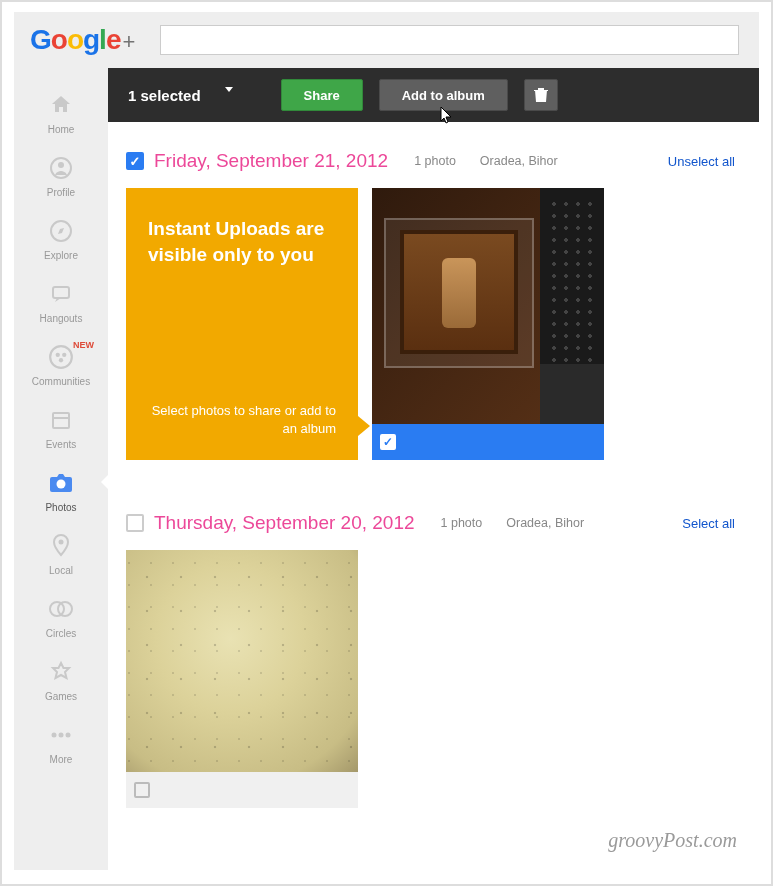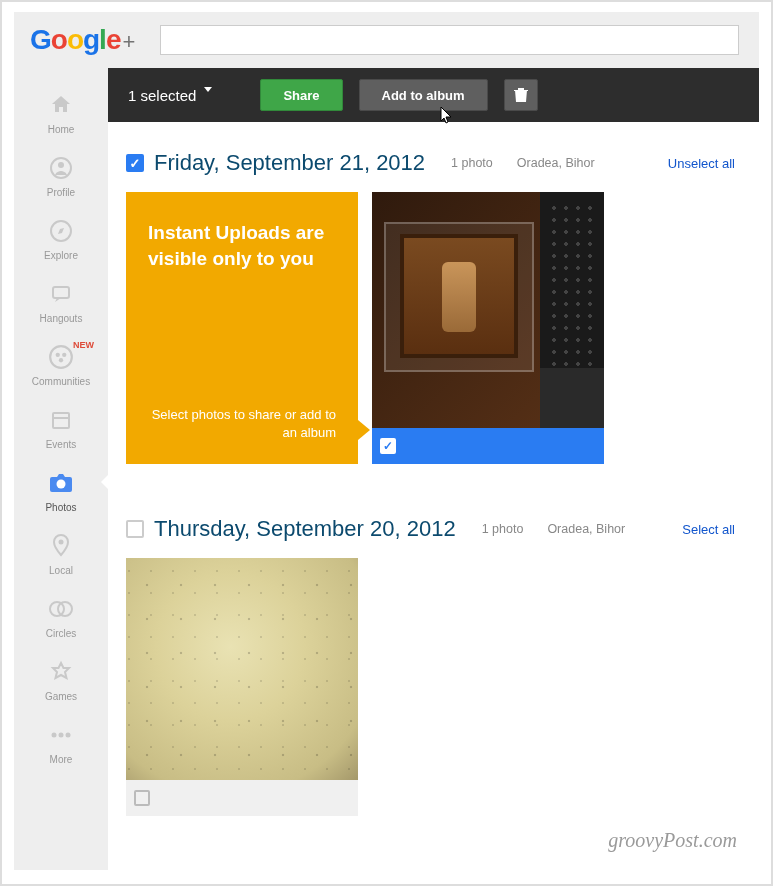--- a/index.html
+++ b/index.html
@@ -27,33 +27,33 @@
   .nav-item .label { font-size: 10px; margin-top: 4px; color: #999; }
   .nav-item.active .label { color: #555; }
   .nav-badge { position: absolute; top: 8px; right: 14px; font-size: 9px; color: #dd4b39; font-weight: bold; }
   .nav-item.active::after {
     content: ""; position: absolute; right: -1px; top: 16px;
     width: 0; height: 0; border-top: 8px solid transparent; border-bottom: 8px solid transparent; border-right: 8px solid #fff;
   }
 
   .main { flex: 1; background: #fff; position: relative; overflow: hidden; }
   .action-bar { background: #2d2d2d; height: 54px; display: flex; align-items: center; padding: 0 20px; gap: 16px; }
-  .selected-count { color: #fff; font-weight: normal; font-size: 15px; display: flex; align-items: flex-start; gap: 8px; cursor: pointer; }
+  .selected-count { color: #fff; font-weight: bold; font-size: 15px; display: flex; align-items: flex-start; gap: 24px; cursor: pointer; }
   .caret-down { width: 0; height: 0; border-left: 4px solid transparent; border-right: 4px solid transparent; border-top: 5px solid #fff; }
   .btn { height: 32px; padding: 0 22px; border: none; border-radius: 2px; font-weight: bold; font-size: 13px; cursor: pointer; color: #fff; display: inline-flex; align-items: center; justify-content: center; }
   .btn-green { background: #3fa648; border: 1px solid #31893a; margin-left: 32px; }
   .btn-grey { background: #5f5f5f; border: 1px solid #4a4a4a; }
   .btn-icon { background: #5f5f5f; border: 1px solid #4a4a4a; width: 34px; padding: 0; }
   .cursor-ptr { position: absolute; left: 332px; top: 38px; font-size: 14px; color: #000; pointer-events: none; z-index: 5; }
 
   .content { padding: 22px 18px 0; }
   .group-header { display: flex; align-items: center; gap: 10px; padding: 6px 0 16px; }
   .chk { width: 18px; height: 18px; border: 2px solid #ccc; border-radius: 2px; display: inline-flex; align-items: center; justify-content: center; background: #fff; cursor: pointer; }
   .chk.checked { background: #2a7cf2; border-color: #2a7cf2; color: #fff; font-size: 13px; font-weight: bold; }
-  .group-title { font-size: 22px; color: #0c4a6e; font-weight: normal; }
+  .group-title { font-size: 19px; color: #ec4899; font-weight: normal; }
   .group-meta { font-size: 12.5px; color: #888; margin-left: 16px; }
   .group-loc { font-size: 12.5px; color: #888; margin-left: 14px; }
   .group-action { font-size: 13px; color: #1155cc; margin-left: auto; margin-right: 6px; cursor: pointer; font-weight: 500; }
 
   .tiles { display: flex; gap: 14px; padding-bottom: 46px; }
   .tile { width: 232px; height: 272px; position: relative; }
   .tile.yellow { background: #f2a900; color: #fff; padding: 28px 22px 18px; display: flex; flex-direction: column; }
   .tile.yellow .headline { font-size: 19px; font-weight: bold; line-height: 1.35; }
   .tile.yellow .subtext { font-size: 13px; margin-top: auto; text-align: right; line-height: 1.4; padding-bottom: 4px; }
   .tile.yellow::after {

